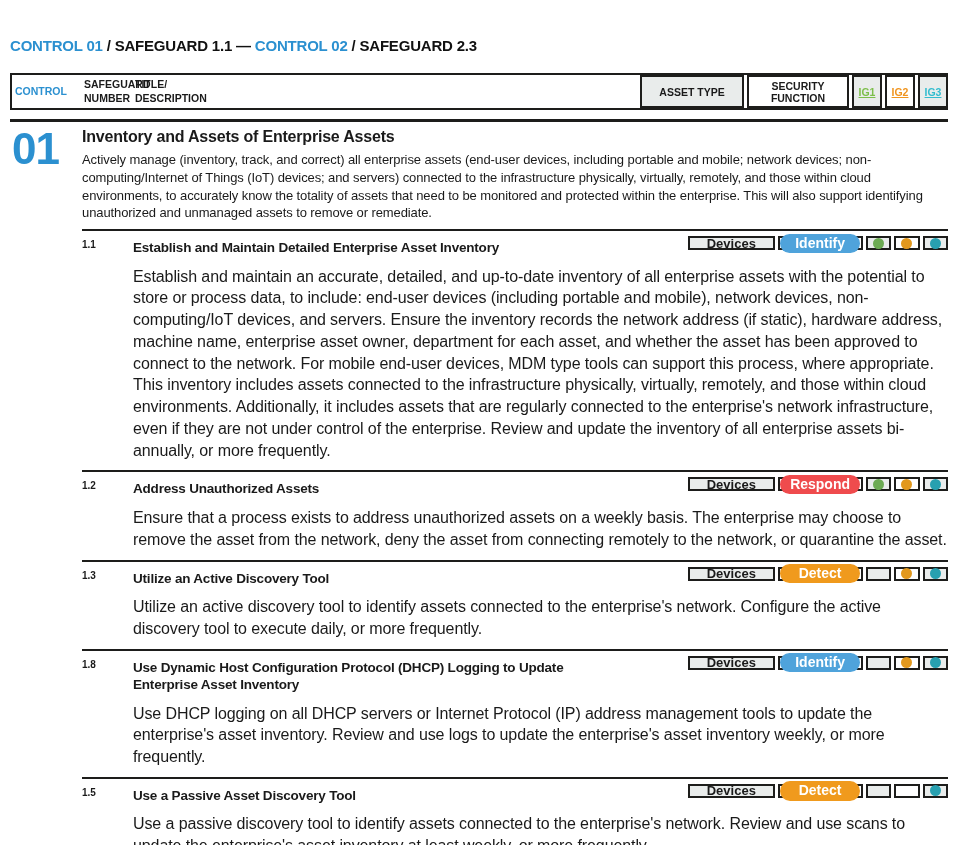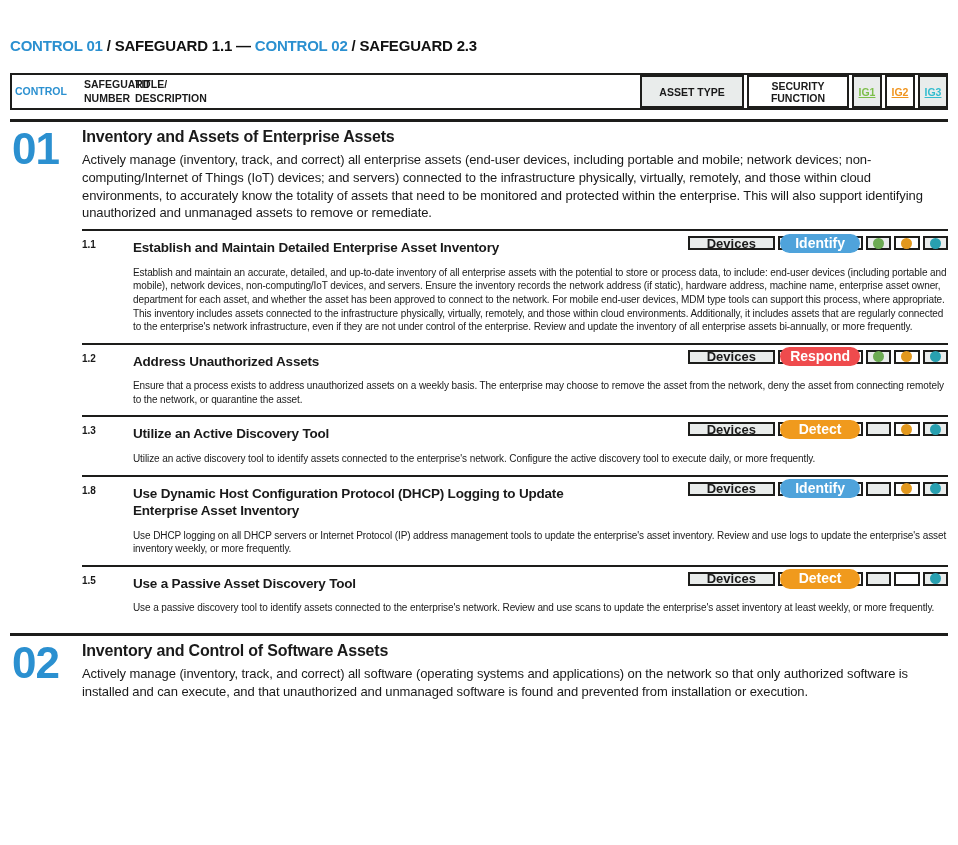--- a/index.html
+++ b/index.html
@@ -62,21 +62,21 @@
   .asset-type { font-size:13px; font-weight:700; }
   .fn-pill {
     display:inline-block; min-width:80px; padding:2px 10px; border-radius:10px;
     color:#fff; font-size:14px; font-weight:700; text-align:center; line-height:1.1;
     background:#999;
   }
   .dot { width:11px; height:11px; border-radius:50%; display:inline-block; }
   .dot-ig1 { background:var(--ig1-dot,#6CAB53); }
   .dot-ig2 { background:var(--ig2-dot,#E2981D); }
   .dot-ig3 { background:var(--ig3-dot,#28A0B0); }
-  .sg-desc { margin:9px 0 0 51px; font-size:10px; line-height:1.36; letter-spacing:-0.1px; }
+  .sg-desc { margin:9px 0 0 51px; font-size:16px; line-height:1.36; letter-spacing:-0.1px; }
 </style>
 </head>
 <body>
 
 <div class="page">
 
 
   <p class="breadcrumb">
     <span class="bc-link">CONTROL 01</span><span class="bc-sep"> / SAFEGUARD 1.1 — </span><span class="bc-link">CONTROL 02</span><span class="bc-sep"> / SAFEGUARD 2.3</span>
   </p>

